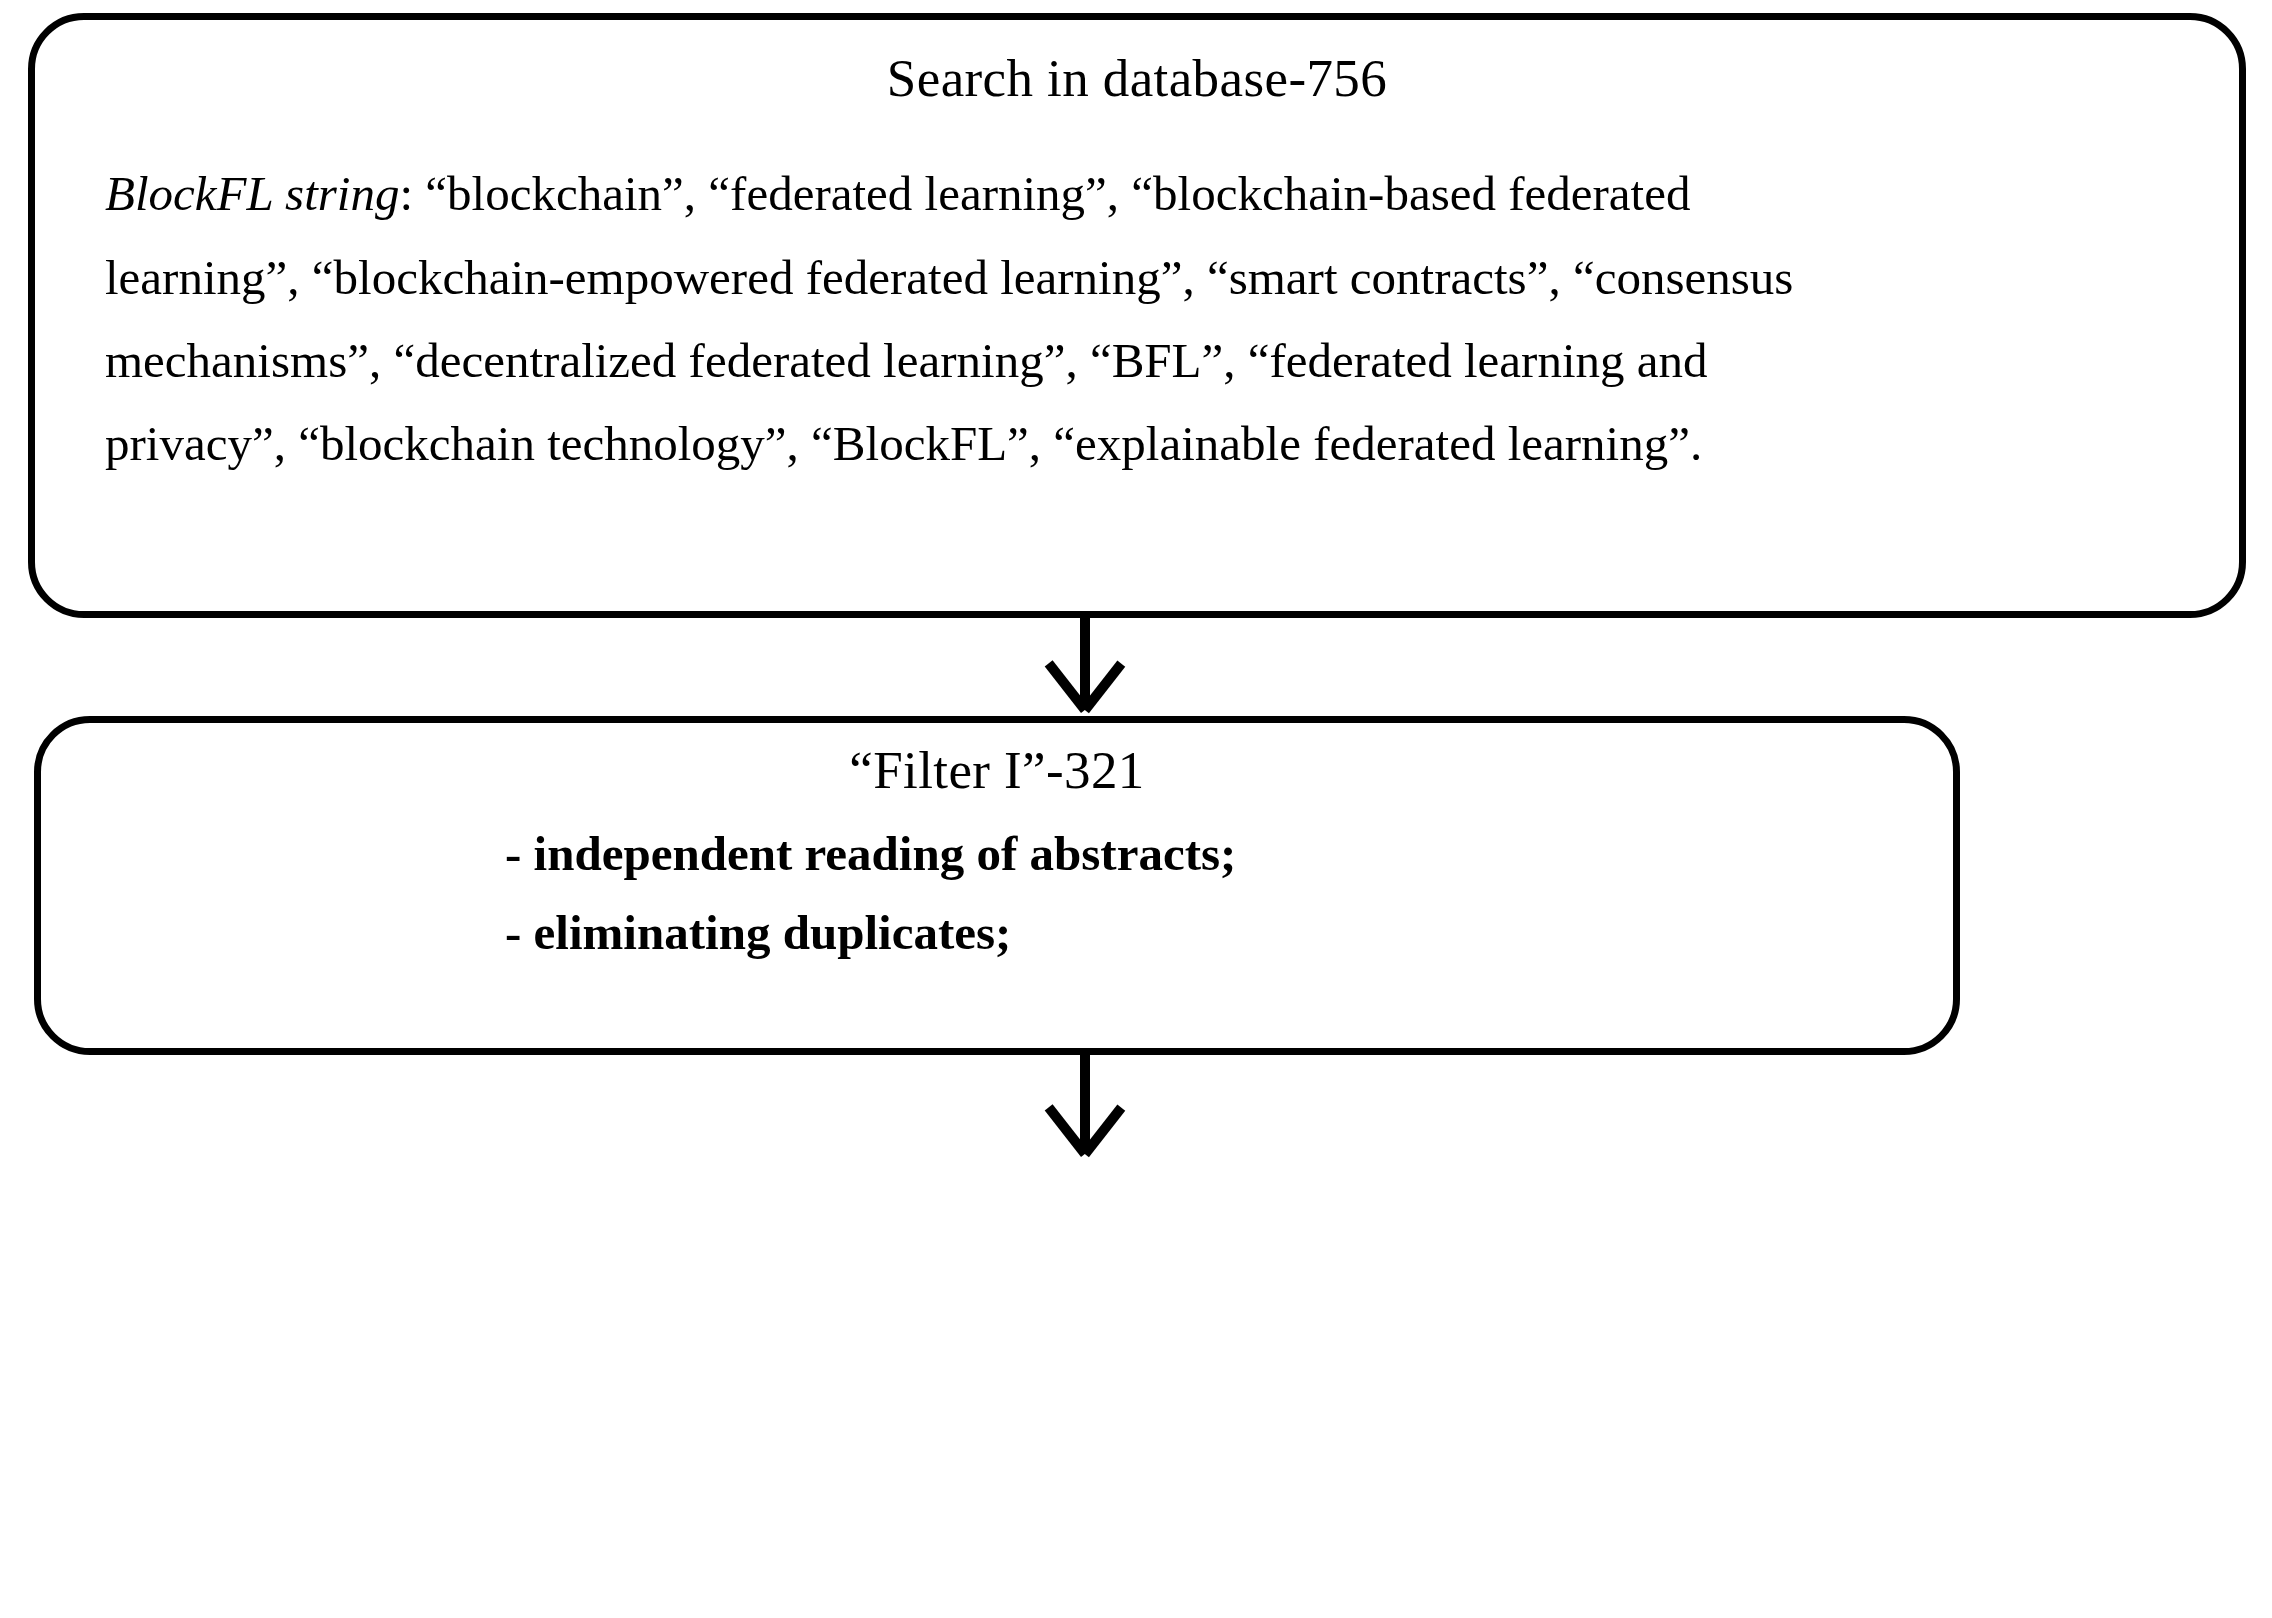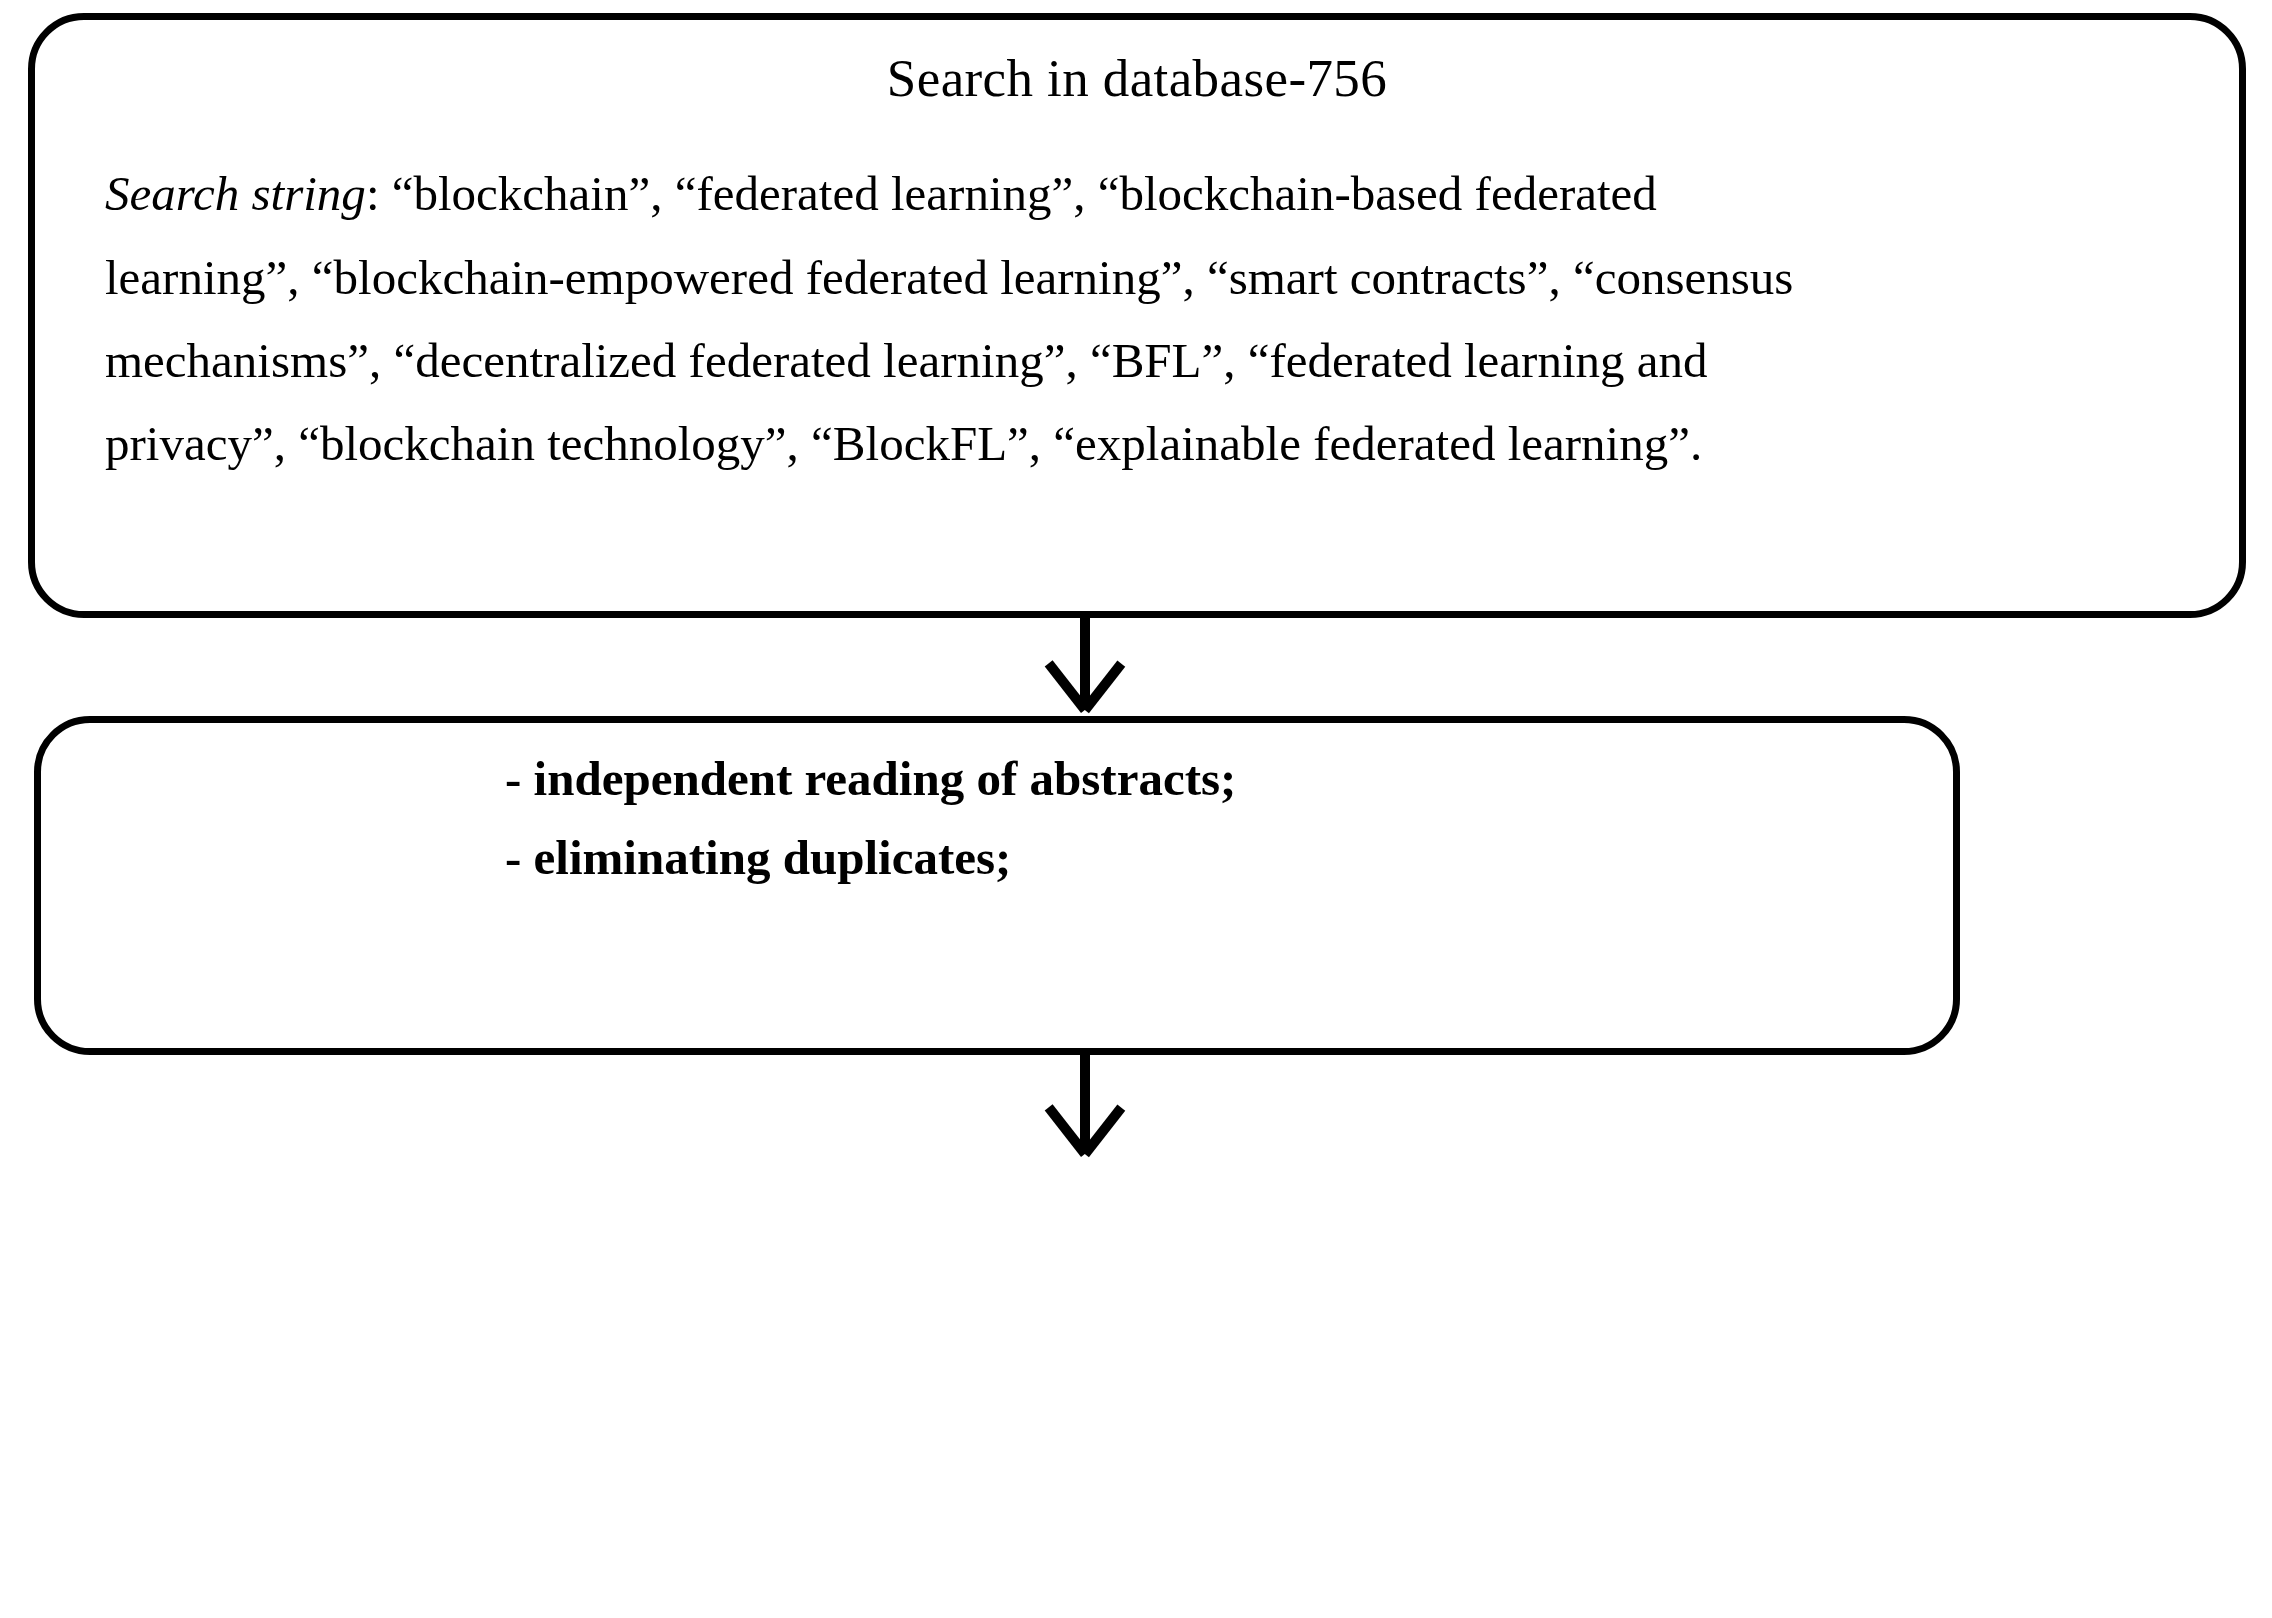--- a/index.html
+++ b/index.html
@@ -134,31 +134,32 @@
   }
 </style>
 </head>
 <body>
 
 <div id="flowchart">
 
   <div class="node-box" id="box-search">
     <div class="box-title">Search in database-756</div>
     <div class="search-body">
-      <div class="search-line"><span class="italic-label">Search string</span><span>: </span><span>“blockchain”, “federated learning”, “blockchain-based federated</span></div>
+      <div class="search-line"><span class="italic-label">BlockFL string</span><span>: </span><span>“blockchain”, “federated learning”, “blockchain-based federated</span></div>
       <div class="search-line">learning”, “blockchain-empowered federated learning”, “smart contracts”, “consensus</div>
       <div class="search-line">mechanisms”, “decentralized federated learning”, “BFL”, “federated learning and</div>
       <div class="search-line">privacy”, “blockchain technology”, “BlockFL”, “explainable federated learning”.</div>
     </div>
   </div>
 
   <div class="arrow" id="arrow-1-shaft"></div>
   <div class="arrow-head" id="arrow-1-head"></div>
 
   <div class="node-box" id="box-filter-1">
+    <div class="box-title">“Filter I”-321</div>
     <ul class="bullet-list">
       <li class="bullet-item">- independent reading of abstracts;</li>
       <li class="bullet-item">- eliminating duplicates;</li>
     </ul>
   </div>
 
   <div class="arrow" id="arrow-2-shaft"></div>
   <div class="arrow-head" id="arrow-2-head"></div>
 
 

